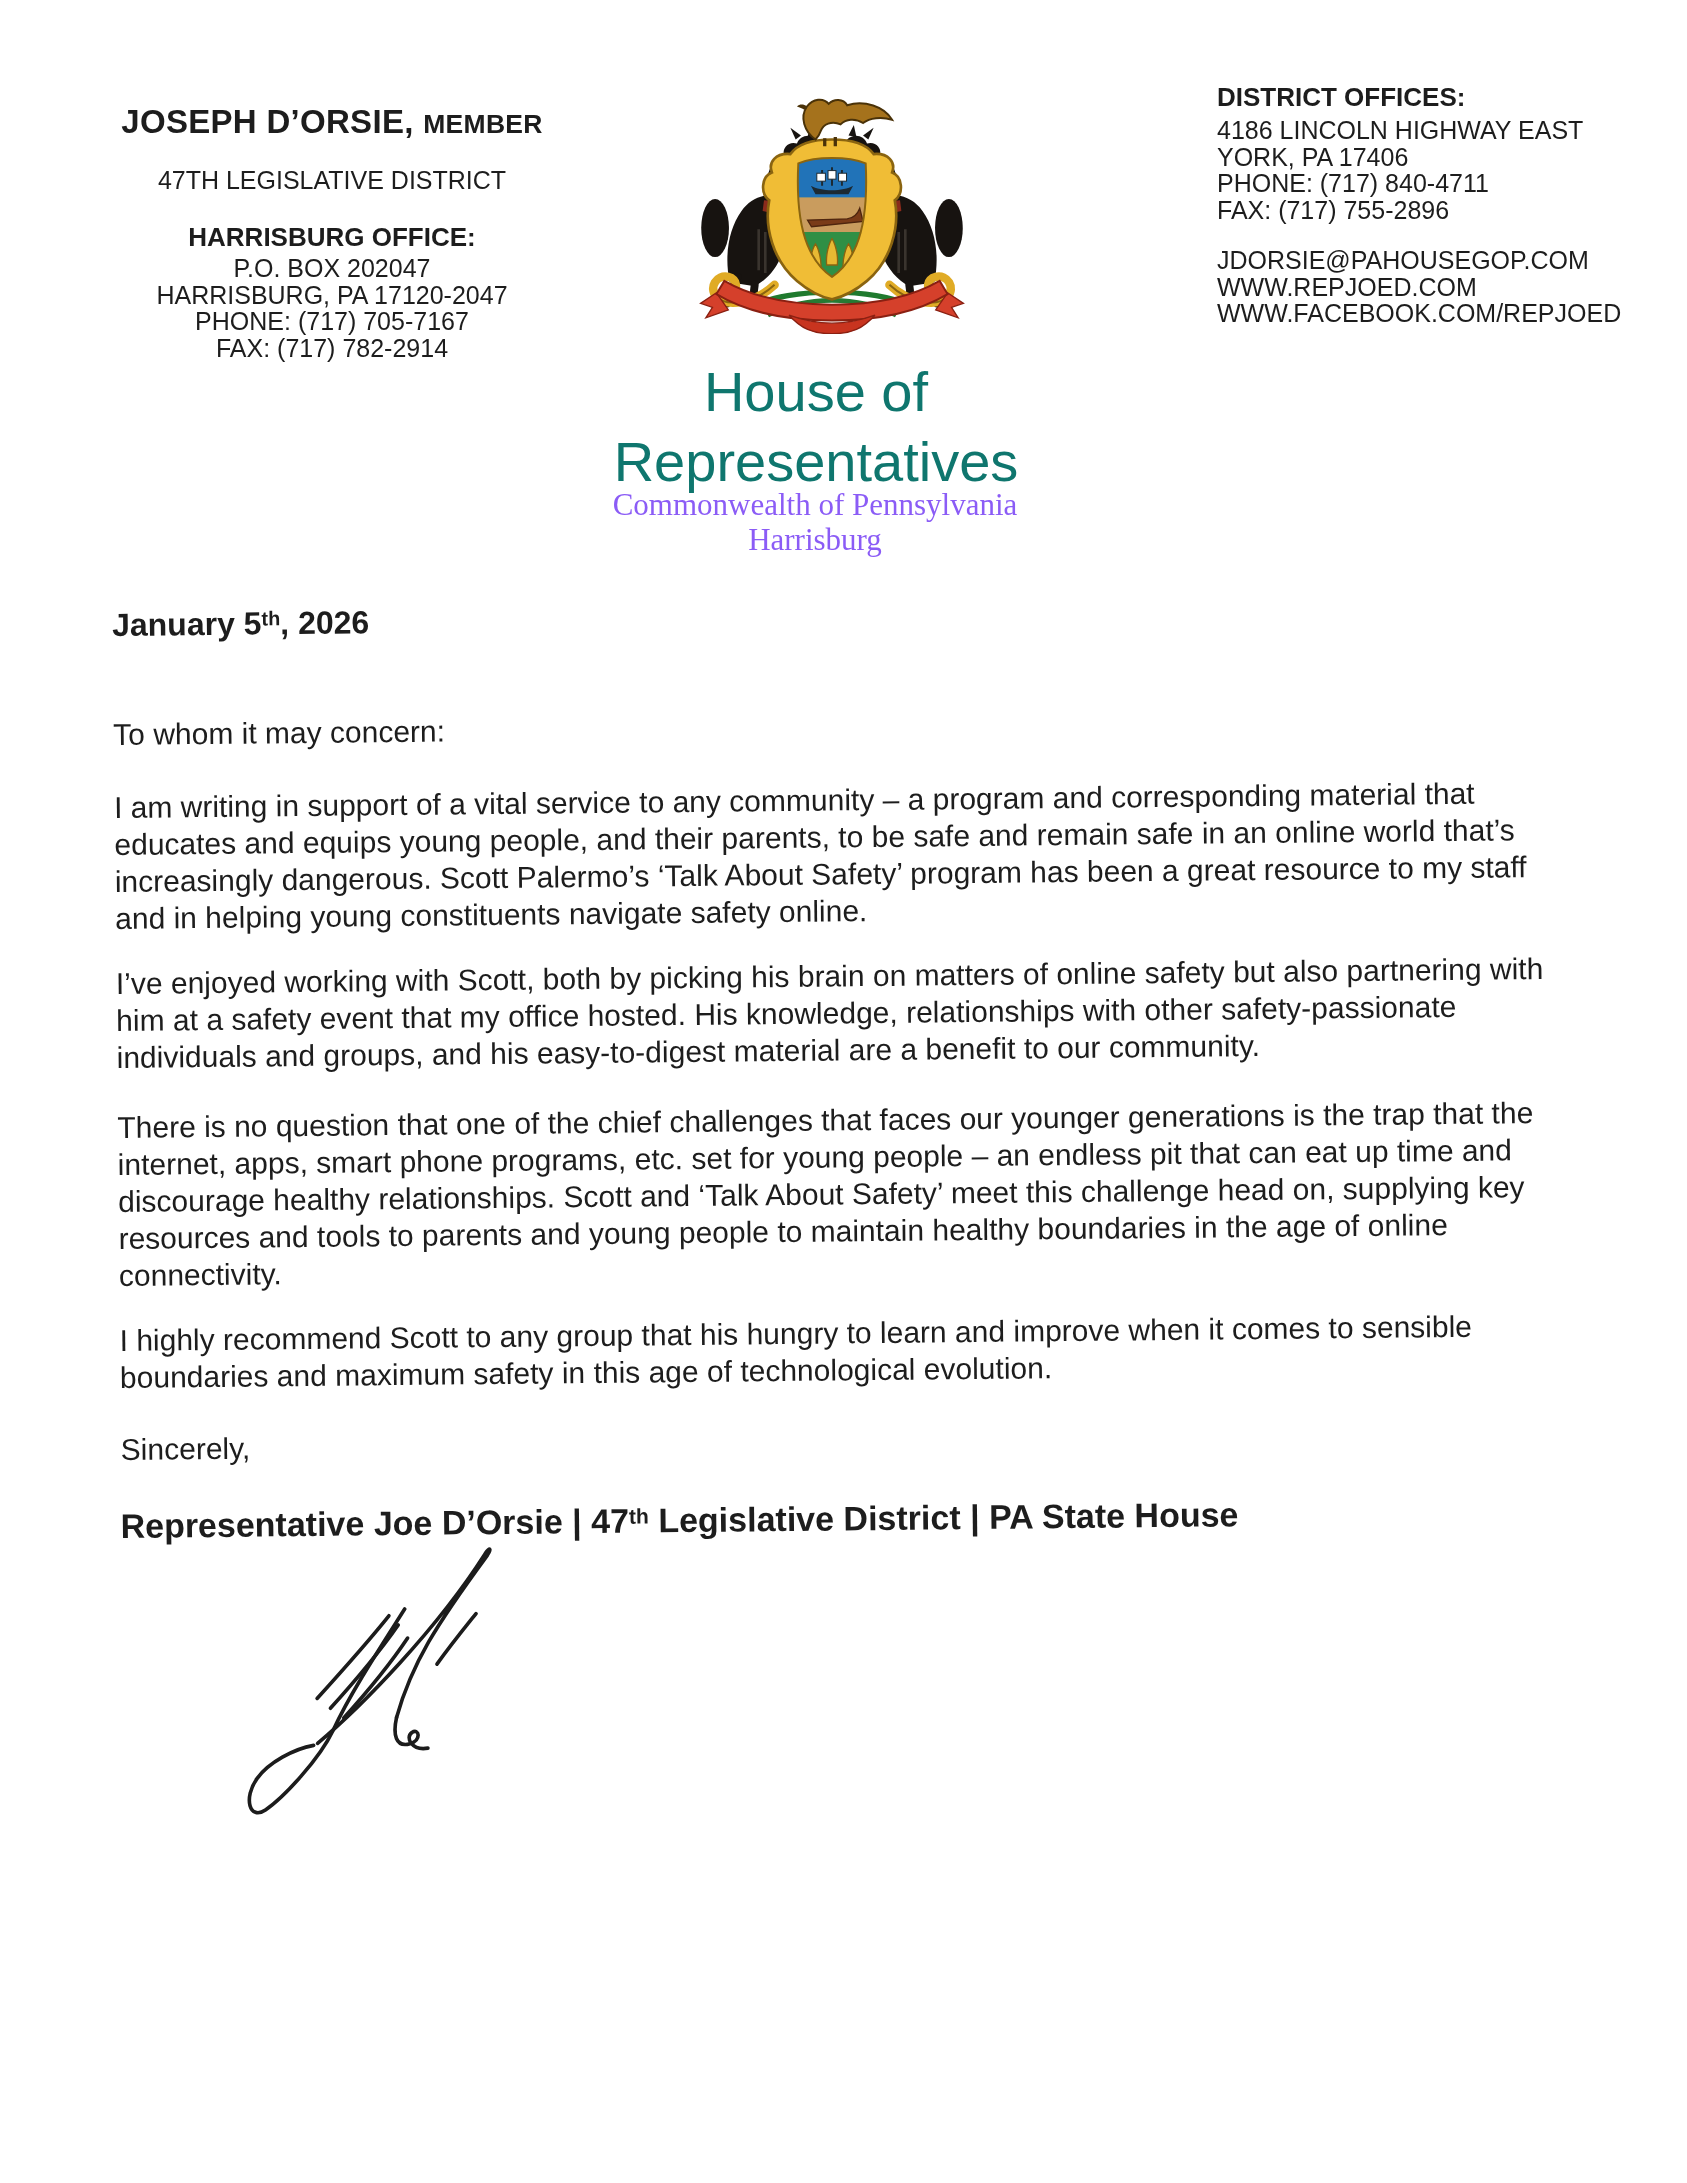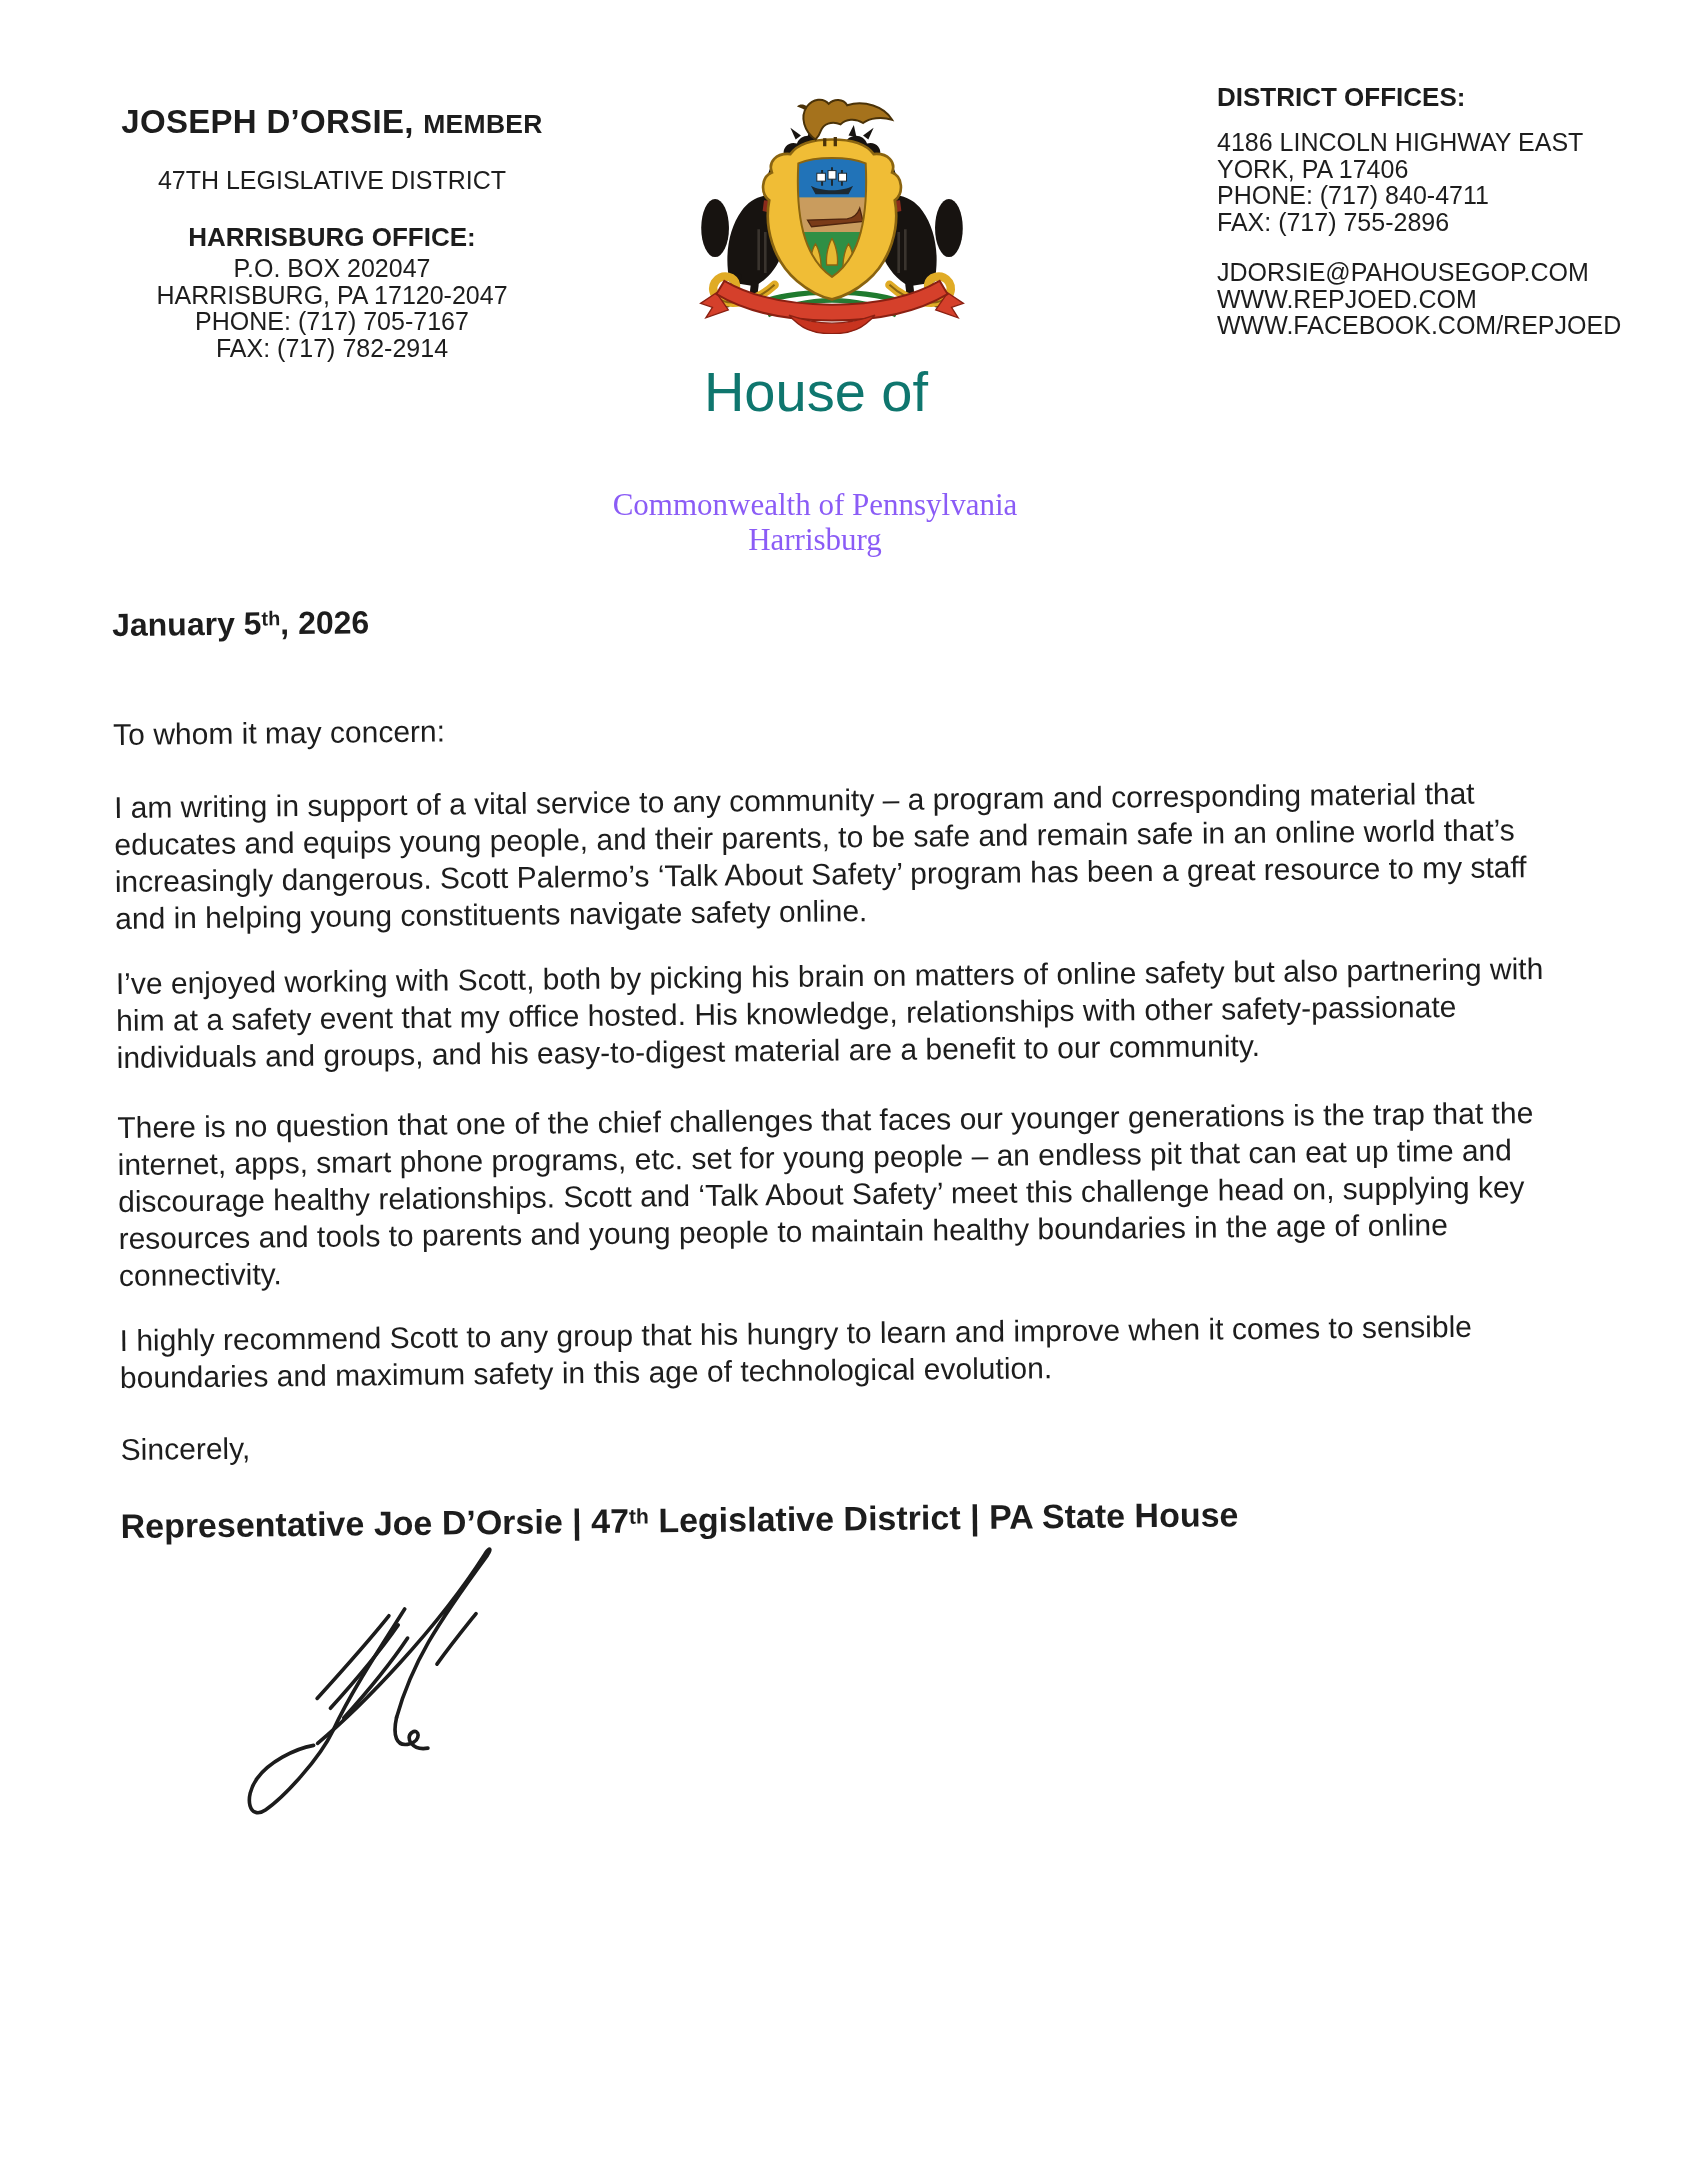--- a/index.html
+++ b/index.html
@@ -9,21 +9,21 @@
   }
   
   .hdr-left{position:absolute;left:94px;top:103px;width:476px;text-align:center;}
   .hdr-right{position:absolute;left:1217px;top:82px;width:423px;}
   .member-name{font-size:33px;font-weight:bold;letter-spacing:0.3px;white-space:nowrap;}
   .member-name .suffix{font-size:26.5px;}
   .member-district{font-size:25px;margin-top:25px;white-space:nowrap;}
   .block-heading{font-size:26px;font-weight:bold;white-space:nowrap;}
   .addr-line{font-size:25px;line-height:26.5px;white-space:nowrap;}
   .hdr-left .block-heading{margin-top:26.5px;margin-bottom:2.6px;}
-  .hdr-right .block-heading{margin-bottom:16px;}
+  .hdr-right .block-heading{margin-bottom:4px;}
   .contact-group{margin-top:24px;}
   
   .crest{position:absolute;left:690px;top:97px;width:284px;height:237px;}
   .org-title{
     position:absolute;left:816px;top:357px;transform:translateX(-50%);
     width:926px;text-align:center;font-size:56px;line-height:70px;
     font-weight:400;color:#0f766e;letter-spacing:0px;
   }
   .commonwealth{
     position:absolute;left:815px;top:487px;transform:translateX(-50%);
@@ -139,20 +139,21 @@
 
     <g>
       <path d="M190,64 C173,52 166,30 177,14 C186,2 202,0 210,10 C218,2 232,2 238,12 C264,4 294,14 306,34 C290,29 272,31 262,39 C250,31 236,33 228,41 C214,35 202,41 198,51 C196,57 193,61 190,64 Z" fill="#a5721c" stroke="#4a3208" stroke-width="3"></path>
       <path d="M177,14 C172,10 166,10 162,14 C166,16 170,16 173,19 Z" fill="#4a3208"></path>
       <path d="M204,62 L204,74 M220,60 L220,74" stroke="#4a3208" stroke-width="5"></path>
     </g>
   </svg>
 
   <div class="org-title">
     <div>House of</div>
+    <div>Representatives</div>
   </div>
   <div class="commonwealth">
     <div>Commonwealth of Pennsylvania</div>
     <div>Harrisburg</div>
   </div>
 
   <div class="letter-body">
 
     <div class="date-line">
       <span>January 5</span><sup>th</sup><span>, 2026</span>

